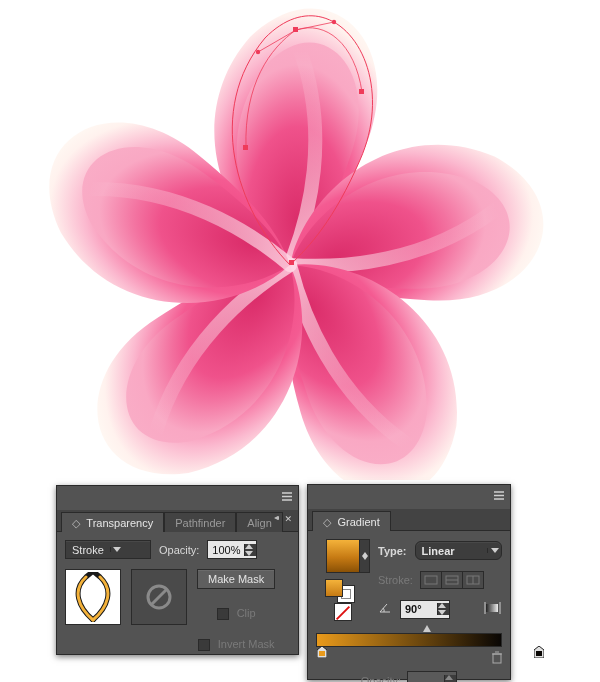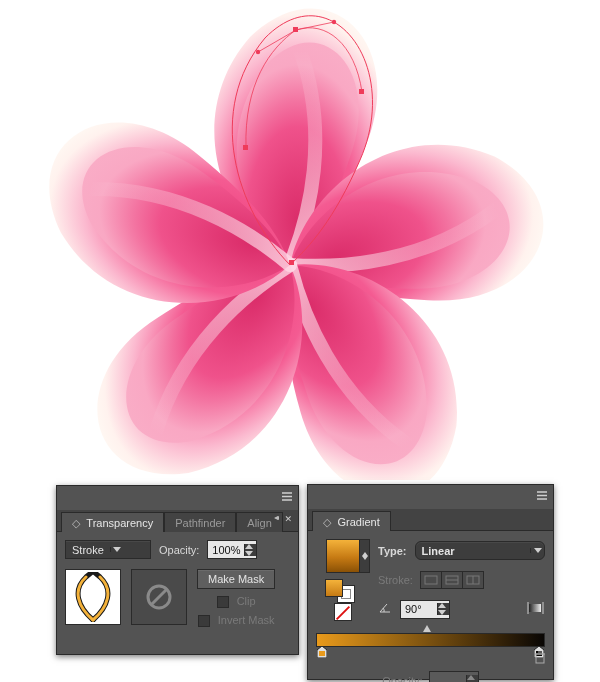--- a/index.html
+++ b/index.html
@@ -170,27 +170,27 @@
     display: flex; align-items: center; justify-content: center;
   }
   #transparency .mask {
     width: 56px; height: 56px;
     background: #4a4a4a;
     border: 1px solid #2a2a2a;
     display: flex; align-items: center; justify-content: center;
   }
   #transparency .mask svg { display:block; }
   #transparency .col3 {
-    display:flex; flex-direction:column; gap:6px;
+    display:flex; flex-direction:column; gap:18px;
   }
 
   
   #gradient {
     left: 307px; top: 484px;
-    width: 247px; height: 196px;
+    width: 204px; height: 196px;
   }
   #gradient .body-grid {
     display: grid;
     grid-template-columns: 54px 1fr;
     gap: 6px 8px;
     align-items: center;
   }
   #gradient .swatch-col {
     display:flex; flex-direction:column; align-items:center; gap:6px;
   }
@@ -479,21 +479,21 @@
             </div>
           <div class="stroke-btn">
               <svg width="14" height="10">
                 <rect x="1" y="1" width="12" height="8" fill="none" stroke="#777"></rect>
                 <line x1="7" y1="1" x2="7" y2="9" stroke="#777"></line>
               </svg>
             </div>
         </div>
       </div>
 
-      <div style="display:flex;align-items:center;gap:8px;">
+      <div style="display:flex;align-items:center;gap:8px;font-weight:bold;">
         <span class="angle-icon">
           <svg width="14" height="12">
               <path d="M2 10 L12 10 M2 10 L9 2" stroke="#cfcfcf" fill="none"></path>
               <path d="M6 10 A4 4 0 0 0 5 6" stroke="#cfcfcf" fill="none"></path>
             </svg>
         </span>
         <div class="num-input">
           <span class="ni-val">90°</span>
           <span class="ni-carets">
             <svg width="8" height="6">

